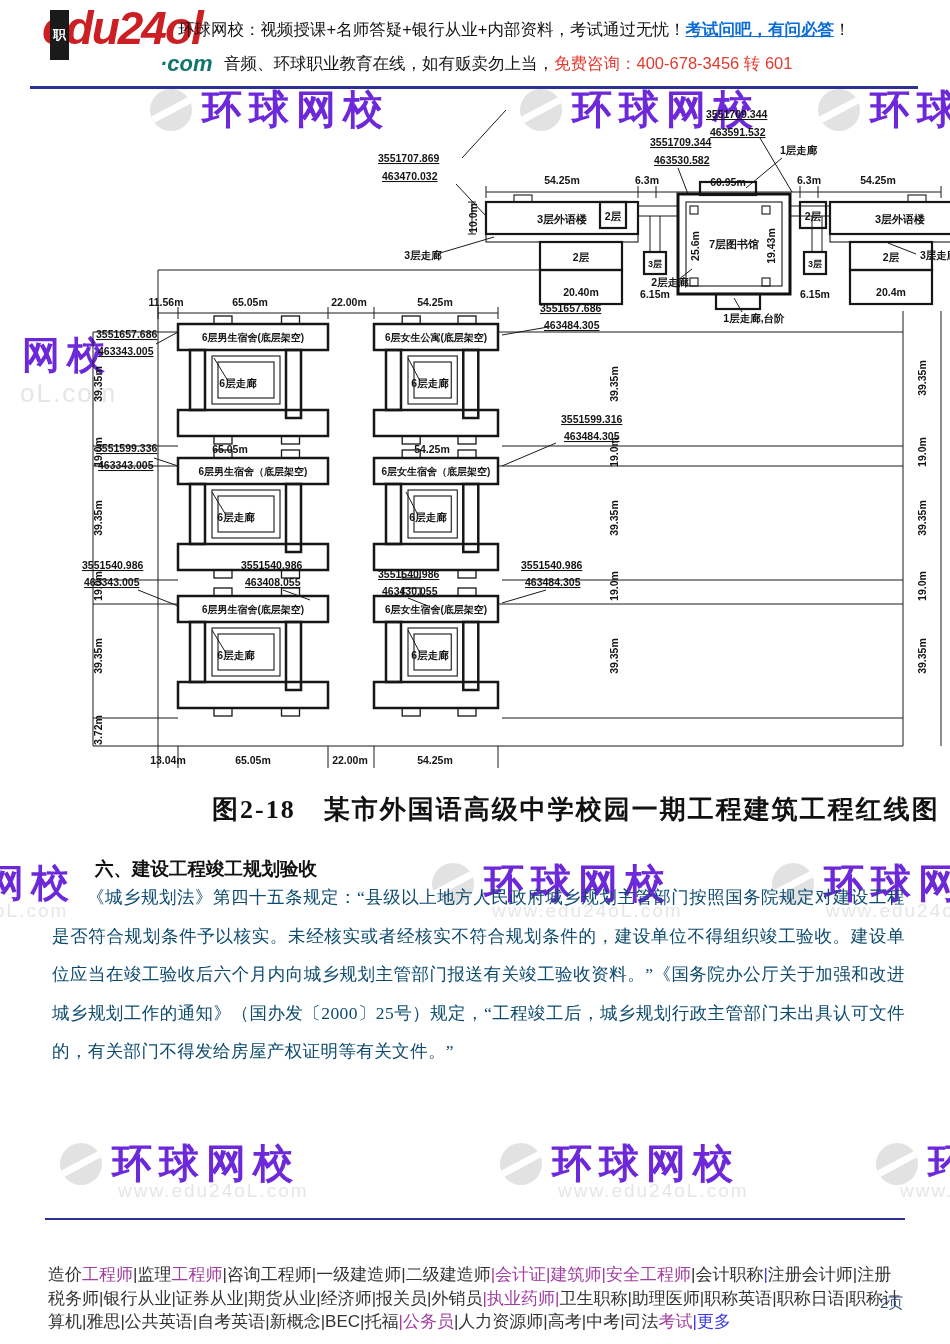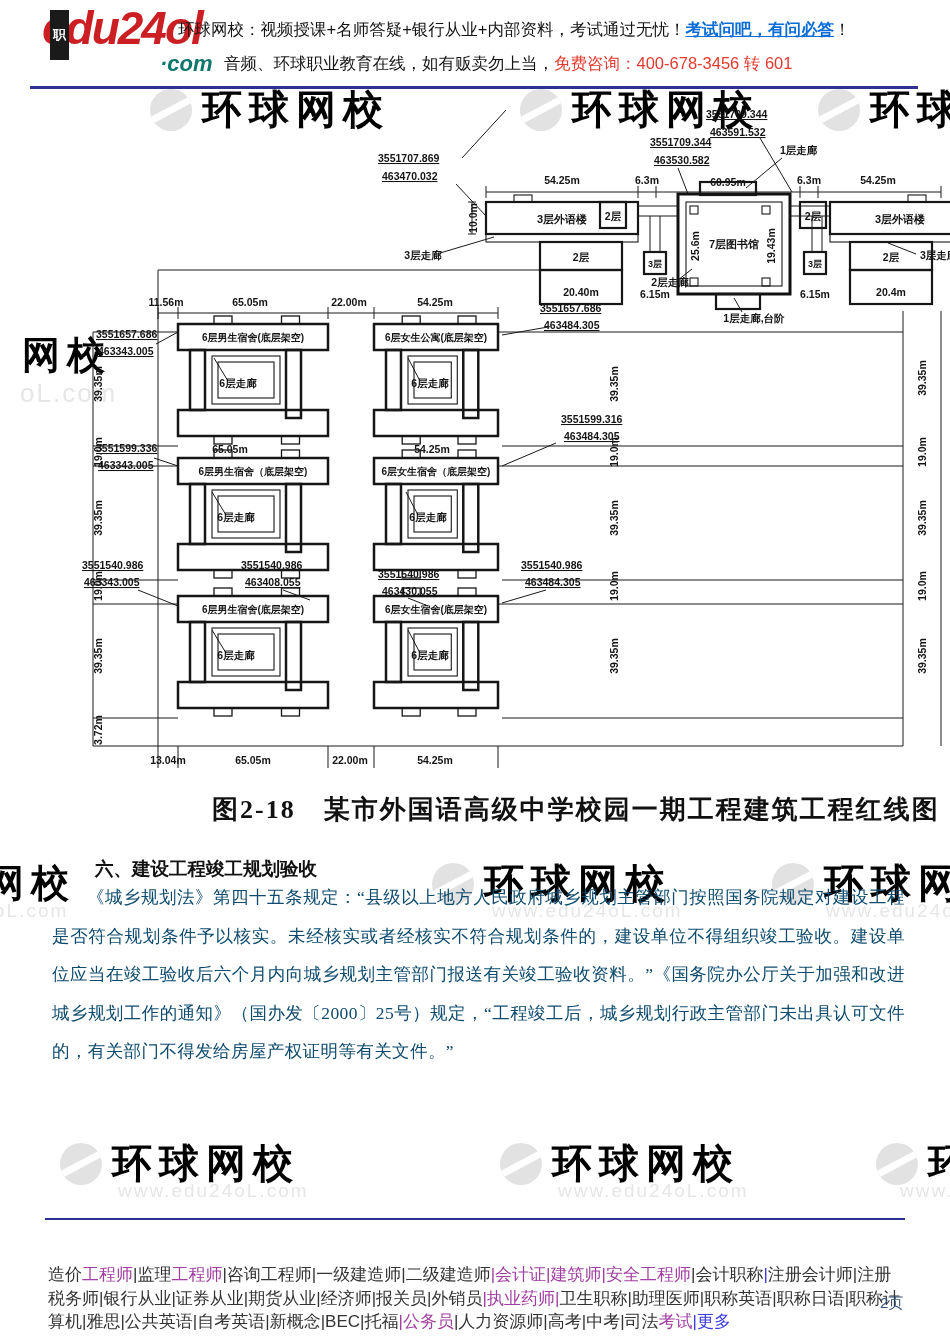--- a/index.html
+++ b/index.html
@@ -13,21 +13,21 @@
   .logo-com{position:absolute;left:118px;top:36px;font-size:22px;letter-spacing:0;color:#0f766e;}
   .logo-sub{font-family:"Liberation Serif","DejaVu Serif",serif;font-weight:bold;font-size:21px;color:#141414;margin-top:9px;letter-spacing:1px;}
   .hdr-info{left:178px;top:12px;width:760px;font-size:16.5px;line-height:34px;color:#141414;z-index:2;}
   .hdr-line2{padding-left:46px;}
   .hdr-link{color:#0a6cd6;text-decoration:underline;font-weight:bold;}
   .hdr-red{color:#e23a2e;}
   .rule{left:30px;width:888px;height:3px;background:#2e3192;z-index:2;}
   .rule-top{top:86px;}
   .rule-bot{top:1218px;height:2px;left:45px;width:860px;}
   
-  .wm{z-index:0;color:#000000;white-space:nowrap;}
+  .wm{z-index:0;color:#6d28d9;white-space:nowrap;}
   .wm-g{display:flex;align-items:center;gap:10px;}
   .wm-big{font-size:40px;font-weight:bold;letter-spacing:7px;}
   .wm-small{font-size:19px;letter-spacing:2px;color:#e6e6e6;}
   .wm-circle{width:42px;height:42px;border-radius:50%;background:#e2e2e2;position:relative;overflow:hidden;flex:0 0 auto;}
   .wm-circle i{position:absolute;left:-6px;top:17px;width:56px;height:7px;background:#fff;transform:rotate(-28deg);}
   
   .fig{left:78px;top:106px;z-index:1;}
   svg text{fill:#141414;font-family:"Liberation Sans","DejaVu Sans",sans-serif;}
   .t{font-size:10.5px;font-weight:600;}
   .t9{font-size:9px;font-weight:600;}

